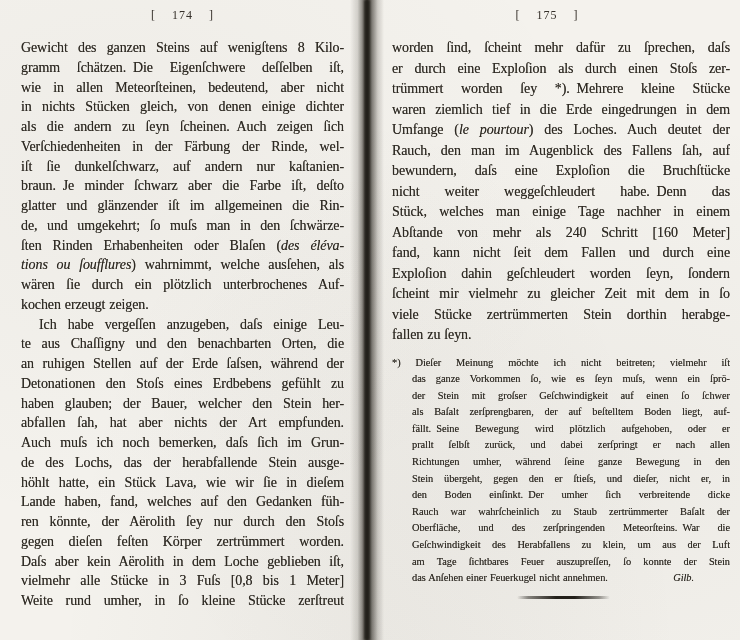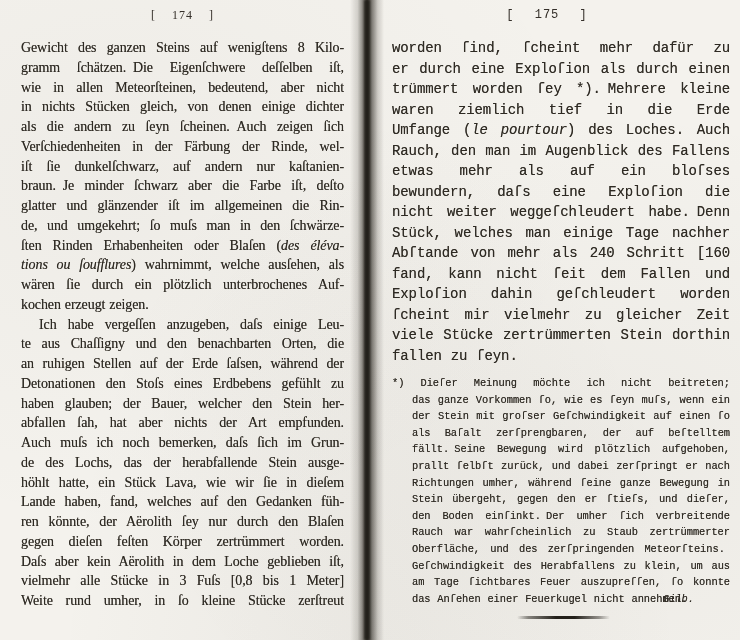--- a/index.html
+++ b/index.html
@@ -8,21 +8,21 @@
     background:
       radial-gradient(ellipse at 18% 28%, rgba(60,55,45,0.03), transparent 55%),
       radial-gradient(ellipse at 82% 72%, rgba(60,55,45,0.04), transparent 55%),
       radial-gradient(ellipse at 50% 110%, rgba(60,55,45,0.05), transparent 60%),
       #f4f2ed;
     font-family: "Liberation Serif", "DejaVu Serif", serif;
     color: #2e2a23;
   }
   .page { position: absolute; top: 8px; }
   .page-left  { left: 21px;  width: 323px; }
-  .page-right { left: 392px; width: 338px; font-family: Liberation Mono, monospace; }
+  .page-right { left: 392px; width: 338px; }
   .pagenum {
     text-align: center; font-size: 12px; height: 20px; margin-bottom: 10px;
     word-spacing: 12px; letter-spacing: 1px; color: #35302a;
   }
   .page-right .pagenum { transform: translateX(-14px); }
   .line {
     position: relative;
     text-align: justify; text-align-last: justify;
     overflow: hidden;
     letter-spacing: -0.1px; word-spacing: 0.6px;
@@ -78,40 +78,39 @@
       <div class="line indent">Ich habe vergeſſen anzugeben, daſs einige Leu-</div>
       <div class="line">te aus Chaſſigny und den benachbarten Orten, die</div>
       <div class="line">an ruhigen Stellen auf der Erde ſaſsen, während der</div>
       <div class="line">Detonationen den Stoſs eines Erdbebens gefühlt zu</div>
       <div class="line">haben glauben; der Bauer, welcher den Stein her-</div>
       <div class="line">abfallen ſah, hat aber nichts der Art empfunden.</div>
       <div class="line">Auch muſs ich noch bemerken, daſs ſich im Grun-</div>
       <div class="line">de des Lochs, das der herabfallende Stein ausge-</div>
       <div class="line">höhlt hatte, ein Stück Lava, wie wir ſie in dieſem</div>
       <div class="line">Lande haben, fand, welches auf den Gedanken füh-</div>
-      <div class="line">ren könnte, der Aërolith ſey nur durch den Blaſen</div>
+      <div class="line">ren könnte, der Aërolith ſey nur durch den Stoſs</div>
       <div class="line">gegen dieſen feſten Körper zertrümmert worden.</div>
       <div class="line">Daſs aber kein Aërolith in dem Loche geblieben iſt,</div>
       <div class="line">vielmehr alle Stücke in 3 Fuſs [0,8 bis 1 Meter]</div>
       <div class="line">Weite rund umher, in ſo kleine Stücke zerſtreut</div>
     </div>
 </div>
 
 <div class="gutter"></div>
 
 <div class="page page-right">
   <div class="pagenum">[ 175 ]</div>
   <div class="body-text">
       <div class="line">worden ſind, ſcheint mehr dafür zu ſprechen, daſs</div>
       <div class="line">er durch eine Exploſion als durch einen Stoſs zer-</div>
       <div class="line">trümmert worden ſey *). Mehrere kleine Stücke</div>
       <div class="line">waren ziemlich tief in die Erde eingedrungen in dem</div>
       <div class="line">Umfange (<i>le pourtour</i>) des Loches. Auch deutet der</div>
       <div class="line">Rauch, den man im Augenblick des Fallens ſah, auf</div>
-      <div class="line">etwas mehr als auf ein bloſses Zerbrechen; nur iſt zu</div>
       <div class="line">bewundern, daſs eine Exploſion die Bruchſtücke</div>
       <div class="line">nicht weiter weggeſchleudert habe. Denn das</div>
       <div class="line">Stück, welches man einige Tage nachher in einem</div>
       <div class="line">Abſtande von mehr als 240 Schritt [160 Meter]</div>
       <div class="line">fand, kann nicht ſeit dem Fallen und durch eine</div>
       <div class="line">Exploſion dahin geſchleudert worden ſeyn, ſondern</div>
       <div class="line">ſcheint mir vielmehr zu gleicher Zeit mit dem in ſo</div>
       <div class="line">viele Stücke zertrümmerten Stein dorthin herabge-</div>
       <div class="line end">fallen zu ſeyn.</div>
     </div>

